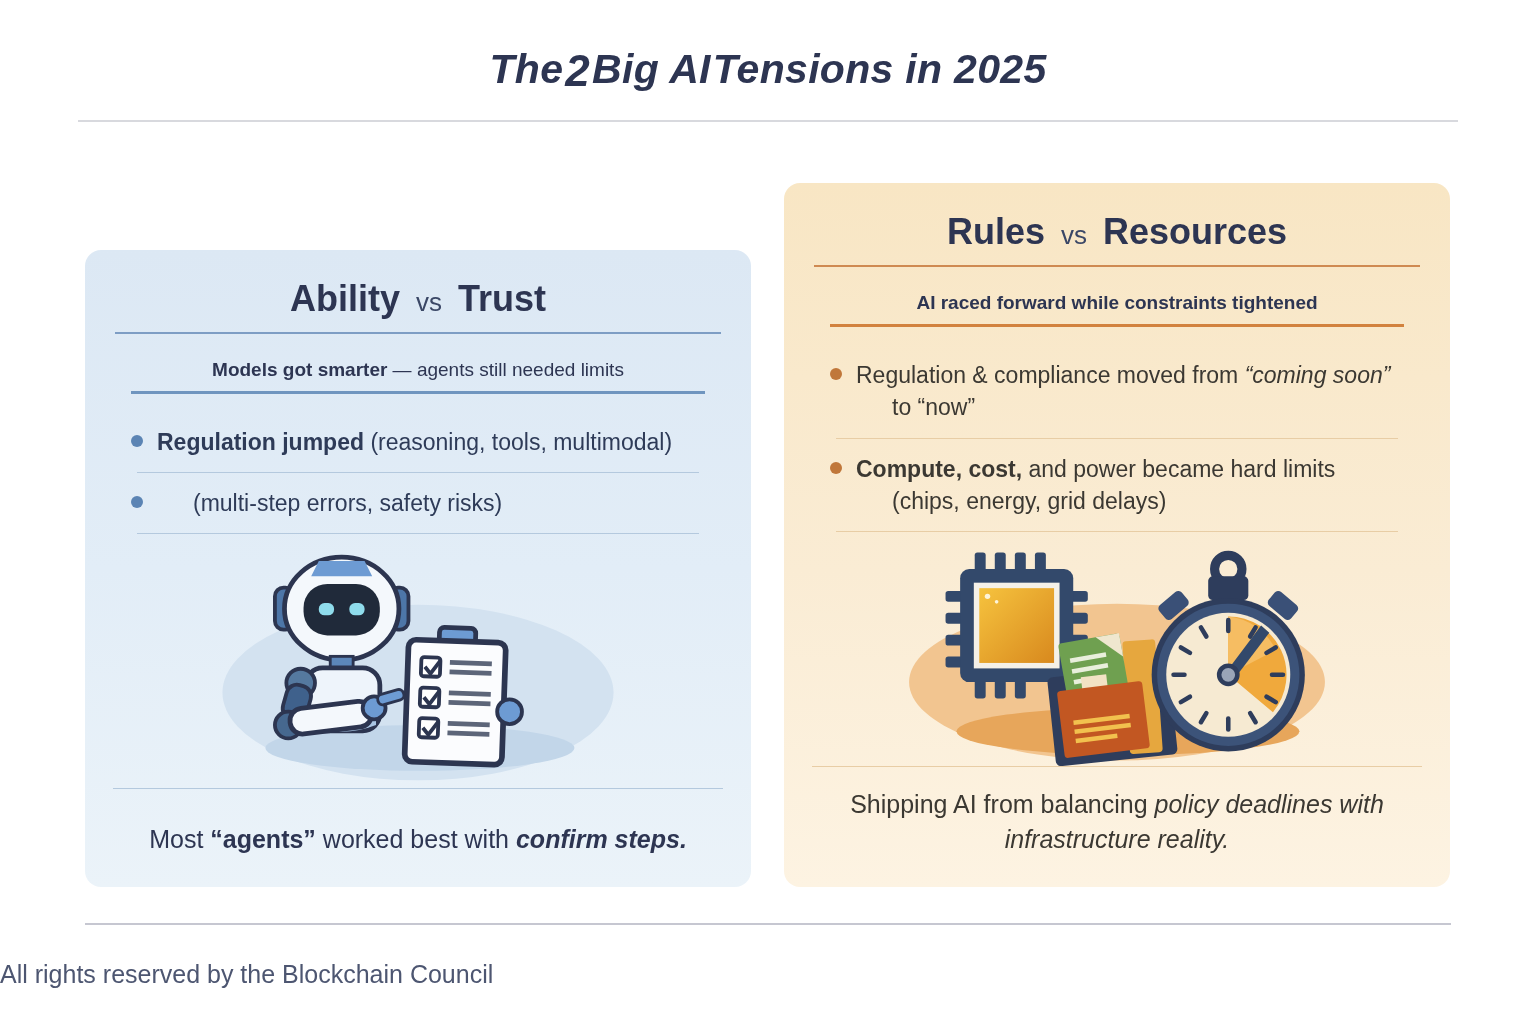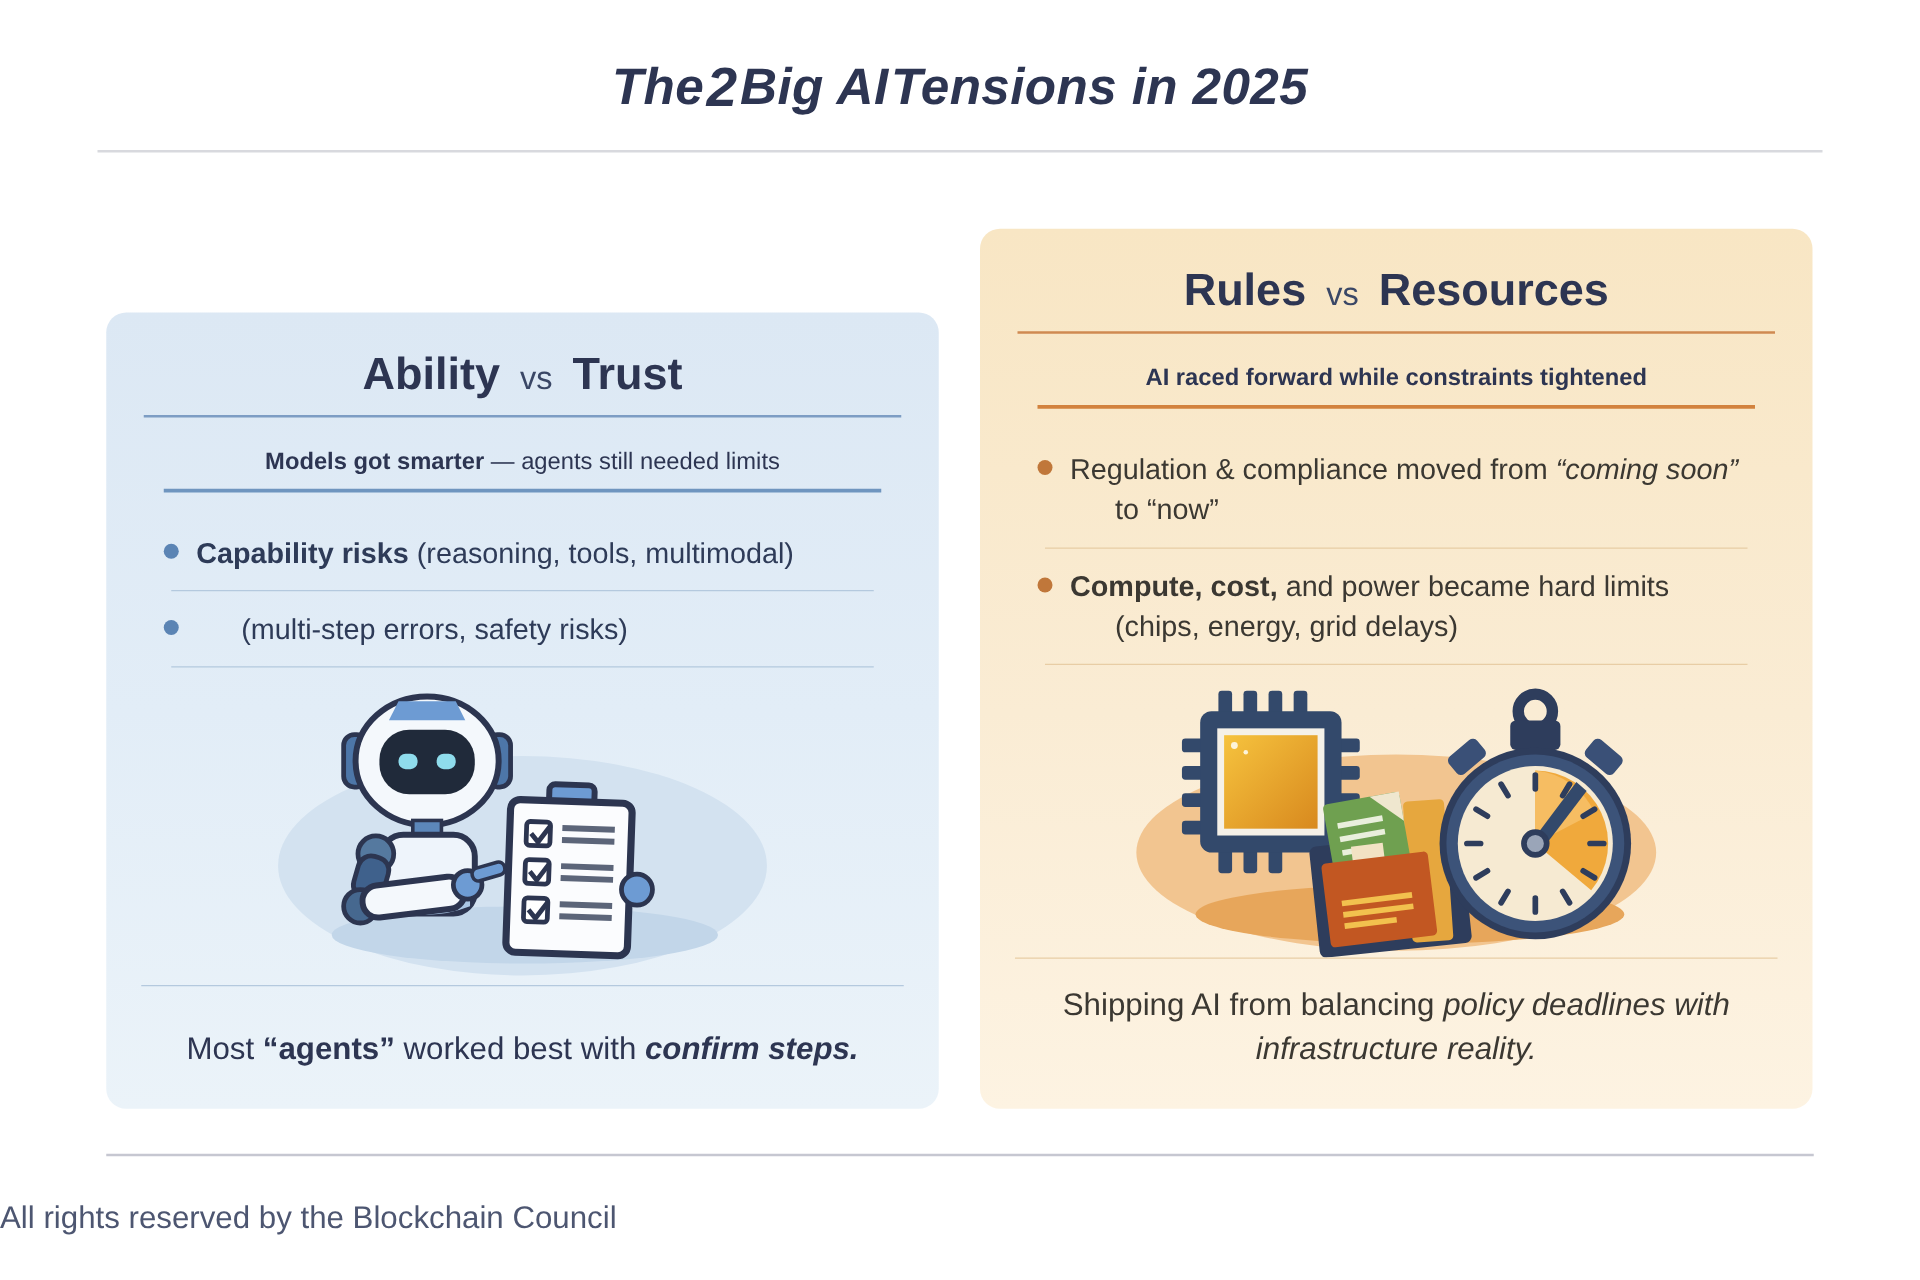--- a/index.html
+++ b/index.html
@@ -86,21 +86,21 @@
       <div class="rule-major"></div>
 
       <p class="subtitle">
         <b>Models got smarter</b><span> — agents still needed limits</span>
       </p>
       <div class="subtitle-underline"></div>
 
       <div class="bullets">
         <div class="bullet">
           <span class="dot"></span>
-          <span><b>Capability risks</b><span> (reasoning, tools, multimodal)</span></span>
+          <span><b>Regulation jumped</b><span> (reasoning, tools, multimodal)</span></span>
         </div>
         <div class="sep"></div>
         <div class="bullet">
           <span class="dot"></span>
           <span>
             <span class="b-line2">(multi-step errors, safety risks)</span>
           </span>
         </div>
         <div class="sep"></div>
       </div>

